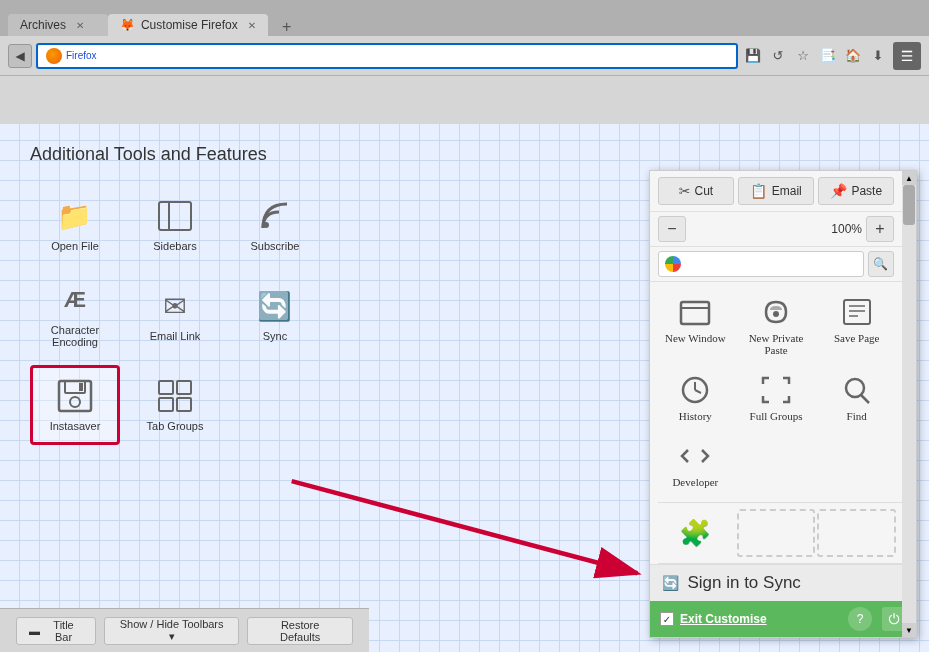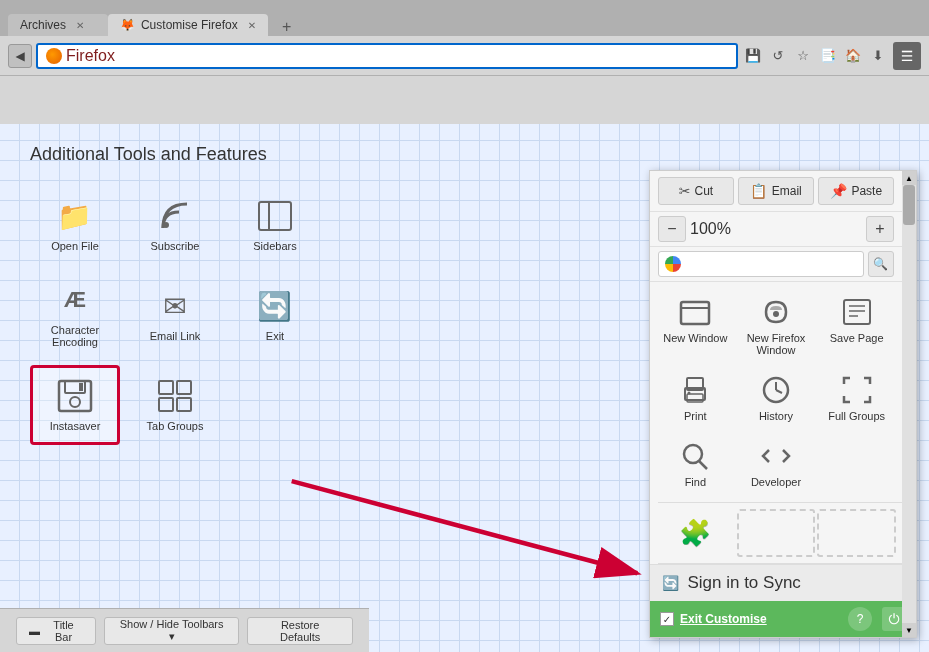--- a/index.html
+++ b/index.html
@@ -14,21 +14,21 @@
     .tab.inactive { background: #c0c0c0; }
     .tab-close { color: #666; cursor: pointer; font-size: 10px; margin-left: 4px; }
     .tab-firefox-icon { color: #e66000; font-size: 12px; }
     .new-tab-btn { background: none; border: none; margin-left: 8px; color: #555; font-size: 16px; cursor: pointer; padding: 0 6px; }
 
     
     .address-bar-row { background: #d6d6d6; height: 40px; display: flex; align-items: center; padding: 4px 8px; gap: 4px; border-bottom: 1px solid #b0b0b0; }
     .nav-btn { width: 24px; height: 24px; background: #c0c0c0; border: 1px solid #999; border-radius: 3px; display: flex; align-items: center; justify-content: center; cursor: pointer; font-size: 12px; color: #444; }
     .address-input { flex: 1; height: 26px; border: 2px solid #0066cc; border-radius: 3px; padding: 0 8px; font-size: 12px; display: flex; align-items: center; background: white; gap: 4px; }
     .firefox-ball { width: 16px; height: 16px; background: radial-gradient(circle at 40% 40%, #ff9900, #e66000); border-radius: 50%; }
-    .address-text { color: #7f1d1d; font-size: 16px; }
+    .address-text { color: #1d4ed8; font-size: 10px; }
     .toolbar-icons { display: flex; align-items: center; gap: 3px; }
     .toolbar-icon { width: 22px; height: 22px; display: flex; align-items: center; justify-content: center; color: #555; font-size: 13px; cursor: pointer; }
     .menu-btn { width: 28px; height: 28px; background: #666; border-radius: 3px; display: flex; align-items: center; justify-content: center; color: white; font-size: 14px; cursor: pointer; }
 
     
     .main-content { display: flex; height: calc(652px - 76px); }
 
     
     .customise-page { flex: 1; background: #e8f0ff; background-image: repeating-linear-gradient(0deg, transparent, transparent 19px, #c8d8f0 19px, #c8d8f0 20px), repeating-linear-gradient(90deg, transparent, transparent 19px, #c8d8f0 19px, #c8d8f0 20px); padding: 20px 30px; position: relative; overflow: hidden; }
     .page-title { font-size: 18px; color: #333; margin-bottom: 20px; font-weight: normal; }
@@ -43,31 +43,31 @@
 
     
     .dropdown-panel { width: 268px; background: #f5f5f5; border: 1px solid #ccc; box-shadow: 2px 2px 8px rgba(0,0,0,0.3); position: absolute; right: 12px; top: 46px; z-index: 100; }
 
     .dropdown-row { display: flex; align-items: center; padding: 6px 8px; gap: 4px; border-bottom: 1px solid #e0e0e0; }
     .dd-btn { flex: 1; height: 28px; background: #e8e8e8; border: 1px solid #ccc; border-radius: 3px; display: flex; align-items: center; justify-content: center; gap: 4px; font-size: 12px; color: #333; cursor: pointer; }
     .dd-btn-icon { font-size: 14px; color: #555; }
 
     .zoom-row { display: flex; align-items: center; padding: 4px 8px; border-bottom: 1px solid #e0e0e0; gap: 4px; }
     .zoom-btn { width: 28px; height: 26px; background: #e8e8e8; border: 1px solid #ccc; border-radius: 3px; display: flex; align-items: center; justify-content: center; font-size: 16px; cursor: pointer; color: #444; }
-    .zoom-value { flex: 1; text-align: left; font-size: 16px; color: #333; }
+    .zoom-value { flex: 1; text-align: right; font-size: 12px; color: #333; }
 
     .search-row { display: flex; align-items: center; padding: 4px 8px; border-bottom: 1px solid #e0e0e0; gap: 4px; }
     .search-input-dd { flex: 1; height: 26px; border: 1px solid #ccc; border-radius: 3px; padding: 0 6px; font-size: 12px; background: white; display: flex; align-items: center; gap: 4px; }
     .search-g-icon { width: 16px; height: 16px; border-radius: 50%; background: conic-gradient(#4285f4 0 25%, #ea4335 25% 50%, #fbbc05 50% 75%, #34a853 75%); }
     .search-btn { width: 26px; height: 26px; background: #e8e8e8; border: 1px solid #ccc; border-radius: 3px; display: flex; align-items: center; justify-content: center; font-size: 12px; cursor: pointer; }
 
     .menu-grid { display: grid; grid-template-columns: repeat(3, 1fr); padding: 6px; gap: 2px; }
     .menu-item { display: flex; flex-direction: column; align-items: center; padding: 8px 4px; gap: 4px; cursor: pointer; border-radius: 3px; }
     .menu-item-icon { width: 36px; height: 32px; display: flex; align-items: center; justify-content: center; color: #555; font-size: 24px; }
-    .menu-item-label { font-size: 11px; color: #333; text-align: center; }
+    .menu-item-label { font-size: 11px; color: #333; text-align: center; font-family: Liberation Serif, serif; }
 
     .menu-divider { height: 1px; background: #ddd; margin: 0 8px; }
 
     .addon-row { display: grid; grid-template-columns: repeat(3, 1fr); padding: 6px; gap: 2px; min-height: 50px; }
     .addon-slot { display: flex; flex-direction: column; align-items: center; padding: 8px 4px; gap: 4px; cursor: pointer; }
     .addon-slot-empty { border: 2px dashed #ccc; border-radius: 3px; min-height: 46px; }
 
     .sync-row { background: #ebebeb; padding: 8px 12px; display: flex; align-items: center; gap: 8px; border-top: 1px solid #ddd; }
     .sync-icon { font-size: 14px; color: #555; }
     .sync-label { font-size: 17px; color: #333; }
@@ -132,53 +132,53 @@
       <h2 class="page-title">Additional Tools and Features</h2>
 
       <div class="tools-grid">
 
         <div class="tool-item">
           <div class="tool-icon">📁</div>
           <span class="tool-label">Open File</span>
         </div>
 
         <div class="tool-item">
+          <div class="tool-icon" style="font-size:22px;">
+            <svg width="36" height="32" viewBox="0 0 36 32">
+                <rect x="2" y="2" width="32" height="28" rx="2" fill="none" stroke="#666" stroke-width="2"></rect>
+                <line x1="12" y1="2" x2="12" y2="30" stroke="#666" stroke-width="2"></line>
+              </svg>
+          </div>
+          <span class="tool-label">Sidebars</span>
+        </div>
+
+        <div class="tool-item">
           <div class="tool-icon">
             <svg width="36" height="36" viewBox="0 0 36 36">
                 <path d="M6 30 Q6 6 30 6" fill="none" stroke="#666" stroke-width="3"></path>
                 <path d="M6 30 Q6 14 22 14" fill="none" stroke="#666" stroke-width="3"></path>
                 <circle cx="9" cy="27" r="3" fill="#666"></circle>
               </svg>
           </div>
           <span class="tool-label">Subscribe</span>
         </div>
 
         <div class="tool-item">
-          <div class="tool-icon" style="font-size:22px;">
-            <svg width="36" height="32" viewBox="0 0 36 32">
-                <rect x="2" y="2" width="32" height="28" rx="2" fill="none" stroke="#666" stroke-width="2"></rect>
-                <line x1="12" y1="2" x2="12" y2="30" stroke="#666" stroke-width="2"></line>
-              </svg>
-          </div>
-          <span class="tool-label">Sidebars</span>
-        </div>
-
-        <div class="tool-item">
           <div class="tool-icon" style="font-size:22px;color:#666;font-weight:bold;">Æ</div>
           <span class="tool-label">Character Encoding</span>
         </div>
 
         <div class="tool-item">
           <div class="tool-icon">✉</div>
           <span class="tool-label">Email Link</span>
         </div>
 
         <div class="tool-item">
           <div class="tool-icon">🔄</div>
-          <span class="tool-label">Exit</span>
+          <span class="tool-label">Sync</span>
         </div>
 
         <div class="tool-item instasaver-item">
           <div class="tool-icon">
             <svg width="36" height="34" viewBox="0 0 36 34">
                 <rect x="2" y="2" width="32" height="30" rx="2" fill="none" stroke="#666" stroke-width="2.5"></rect>
                 <rect x="8" y="2" width="20" height="12" rx="1" fill="none" stroke="#666" stroke-width="2"></rect>
                 <rect x="22" y="4" width="4" height="8" fill="#666"></rect>
                 <circle cx="18" cy="23" r="5" fill="none" stroke="#666" stroke-width="2"></circle>
               </svg>
@@ -260,46 +260,35 @@
         </div>
 
         <div class="menu-item">
           <div class="menu-item-icon">
             <svg width="32" height="28" viewBox="0 0 32 28">
                 <path d="M6 14 Q6 4 16 4 Q26 4 26 14 Q26 24 16 24 Q6 24 6 14Z" fill="none" stroke="#666" stroke-width="2.5"></path>
                 <path d="M10 12 Q10 8 16 8 Q22 8 22 12" fill="#aaa" stroke="none"></path>
                 <circle cx="16" cy="16" r="3" fill="#666"></circle>
               </svg>
           </div>
-          <span class="menu-item-label">New Firefox Window</span>
+          <span class="menu-item-label">New Private Paste</span>
         </div>
 
         <div class="menu-item">
           <div class="menu-item-icon">
             <svg width="30" height="28" viewBox="0 0 30 28">
                 <rect x="2" y="2" width="26" height="24" rx="2" fill="none" stroke="#666" stroke-width="2"></rect>
                 <line x1="7" y1="8" x2="23" y2="8" stroke="#666" stroke-width="1.5"></line>
                 <line x1="7" y1="13" x2="23" y2="13" stroke="#666" stroke-width="1.5"></line>
                 <line x1="7" y1="18" x2="16" y2="18" stroke="#666" stroke-width="1.5"></line>
               </svg>
           </div>
           <span class="menu-item-label">Save Page</span>
         </div>
 
-        <div class="menu-item">
-          <div class="menu-item-icon">
-            <svg width="32" height="28" viewBox="0 0 32 28">
-                <rect x="6" y="12" width="20" height="12" rx="1" fill="none" stroke="#666" stroke-width="2"></rect>
-                <rect x="8" y="2" width="16" height="12" rx="1" fill="none" stroke="#666" stroke-width="2"></rect>
-                <rect x="8" y="18" width="16" height="8" rx="1" fill="none" stroke="#666" stroke-width="1.5"></rect>
-                <circle cx="10" cy="17" r="1.5" fill="#666"></circle>
-              </svg>
-          </div>
-          <span class="menu-item-label">Print</span>
-        </div>
 
         <div class="menu-item">
           <div class="menu-item-icon">
             <svg width="30" height="30" viewBox="0 0 30 30">
                 <circle cx="15" cy="15" r="12" fill="none" stroke="#666" stroke-width="2.5"></circle>
                 <line x1="15" y1="15" x2="15" y2="7" stroke="#666" stroke-width="2"></line>
                 <line x1="15" y1="15" x2="21" y2="18" stroke="#666" stroke-width="2"></line>
               </svg>
           </div>
           <span class="menu-item-label">History</span>

